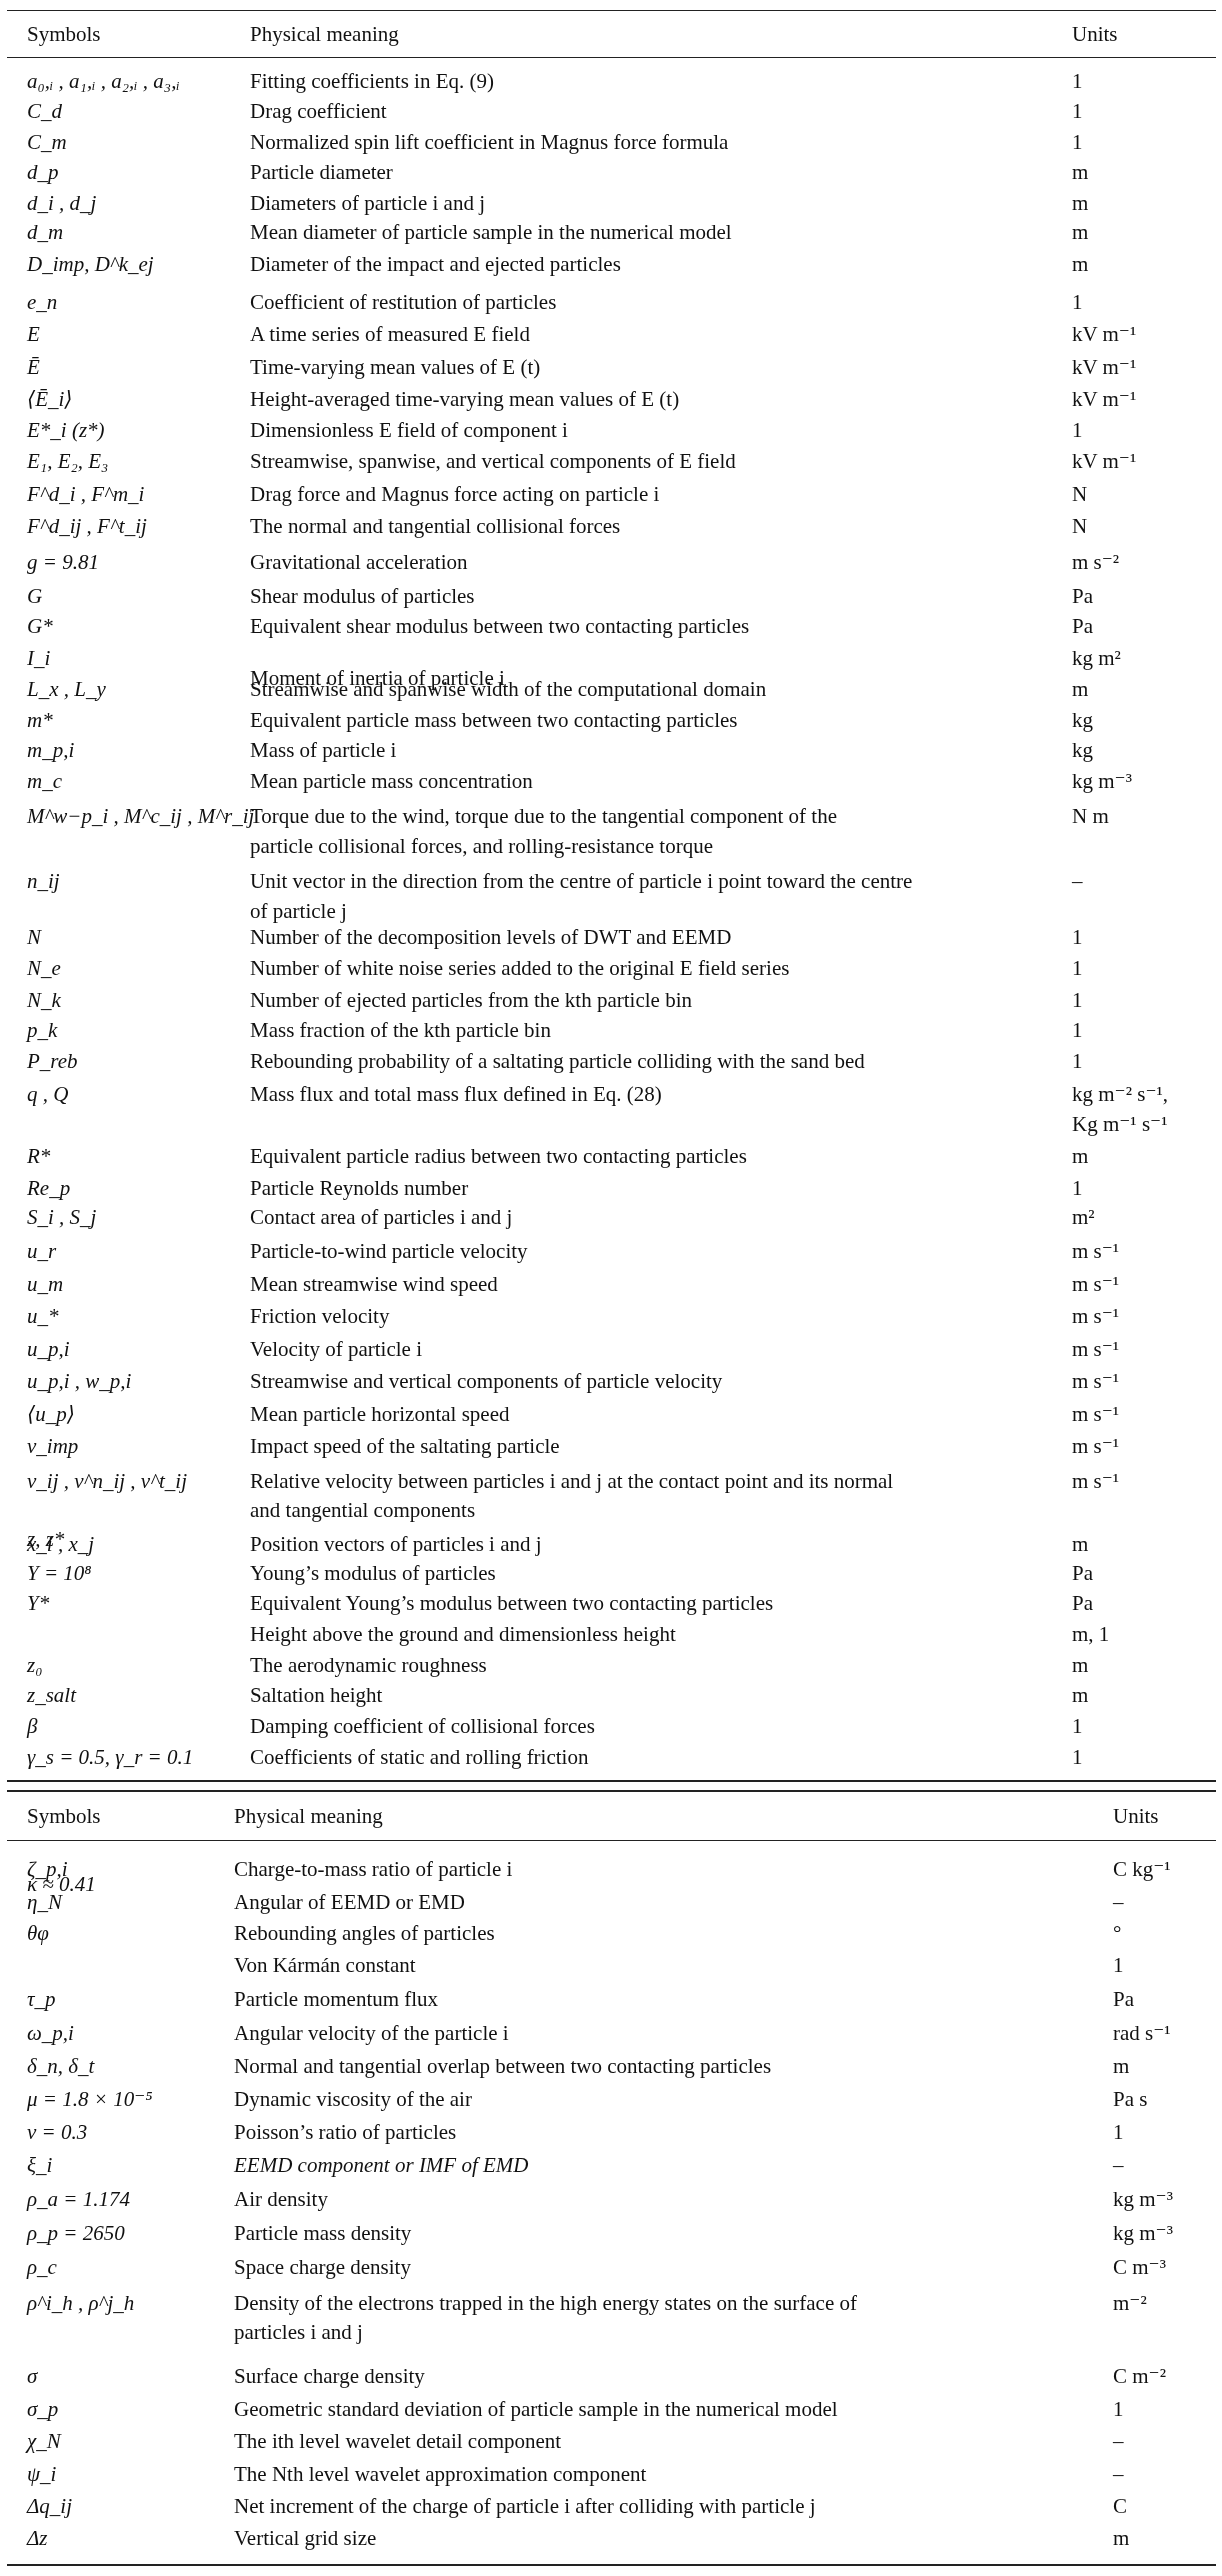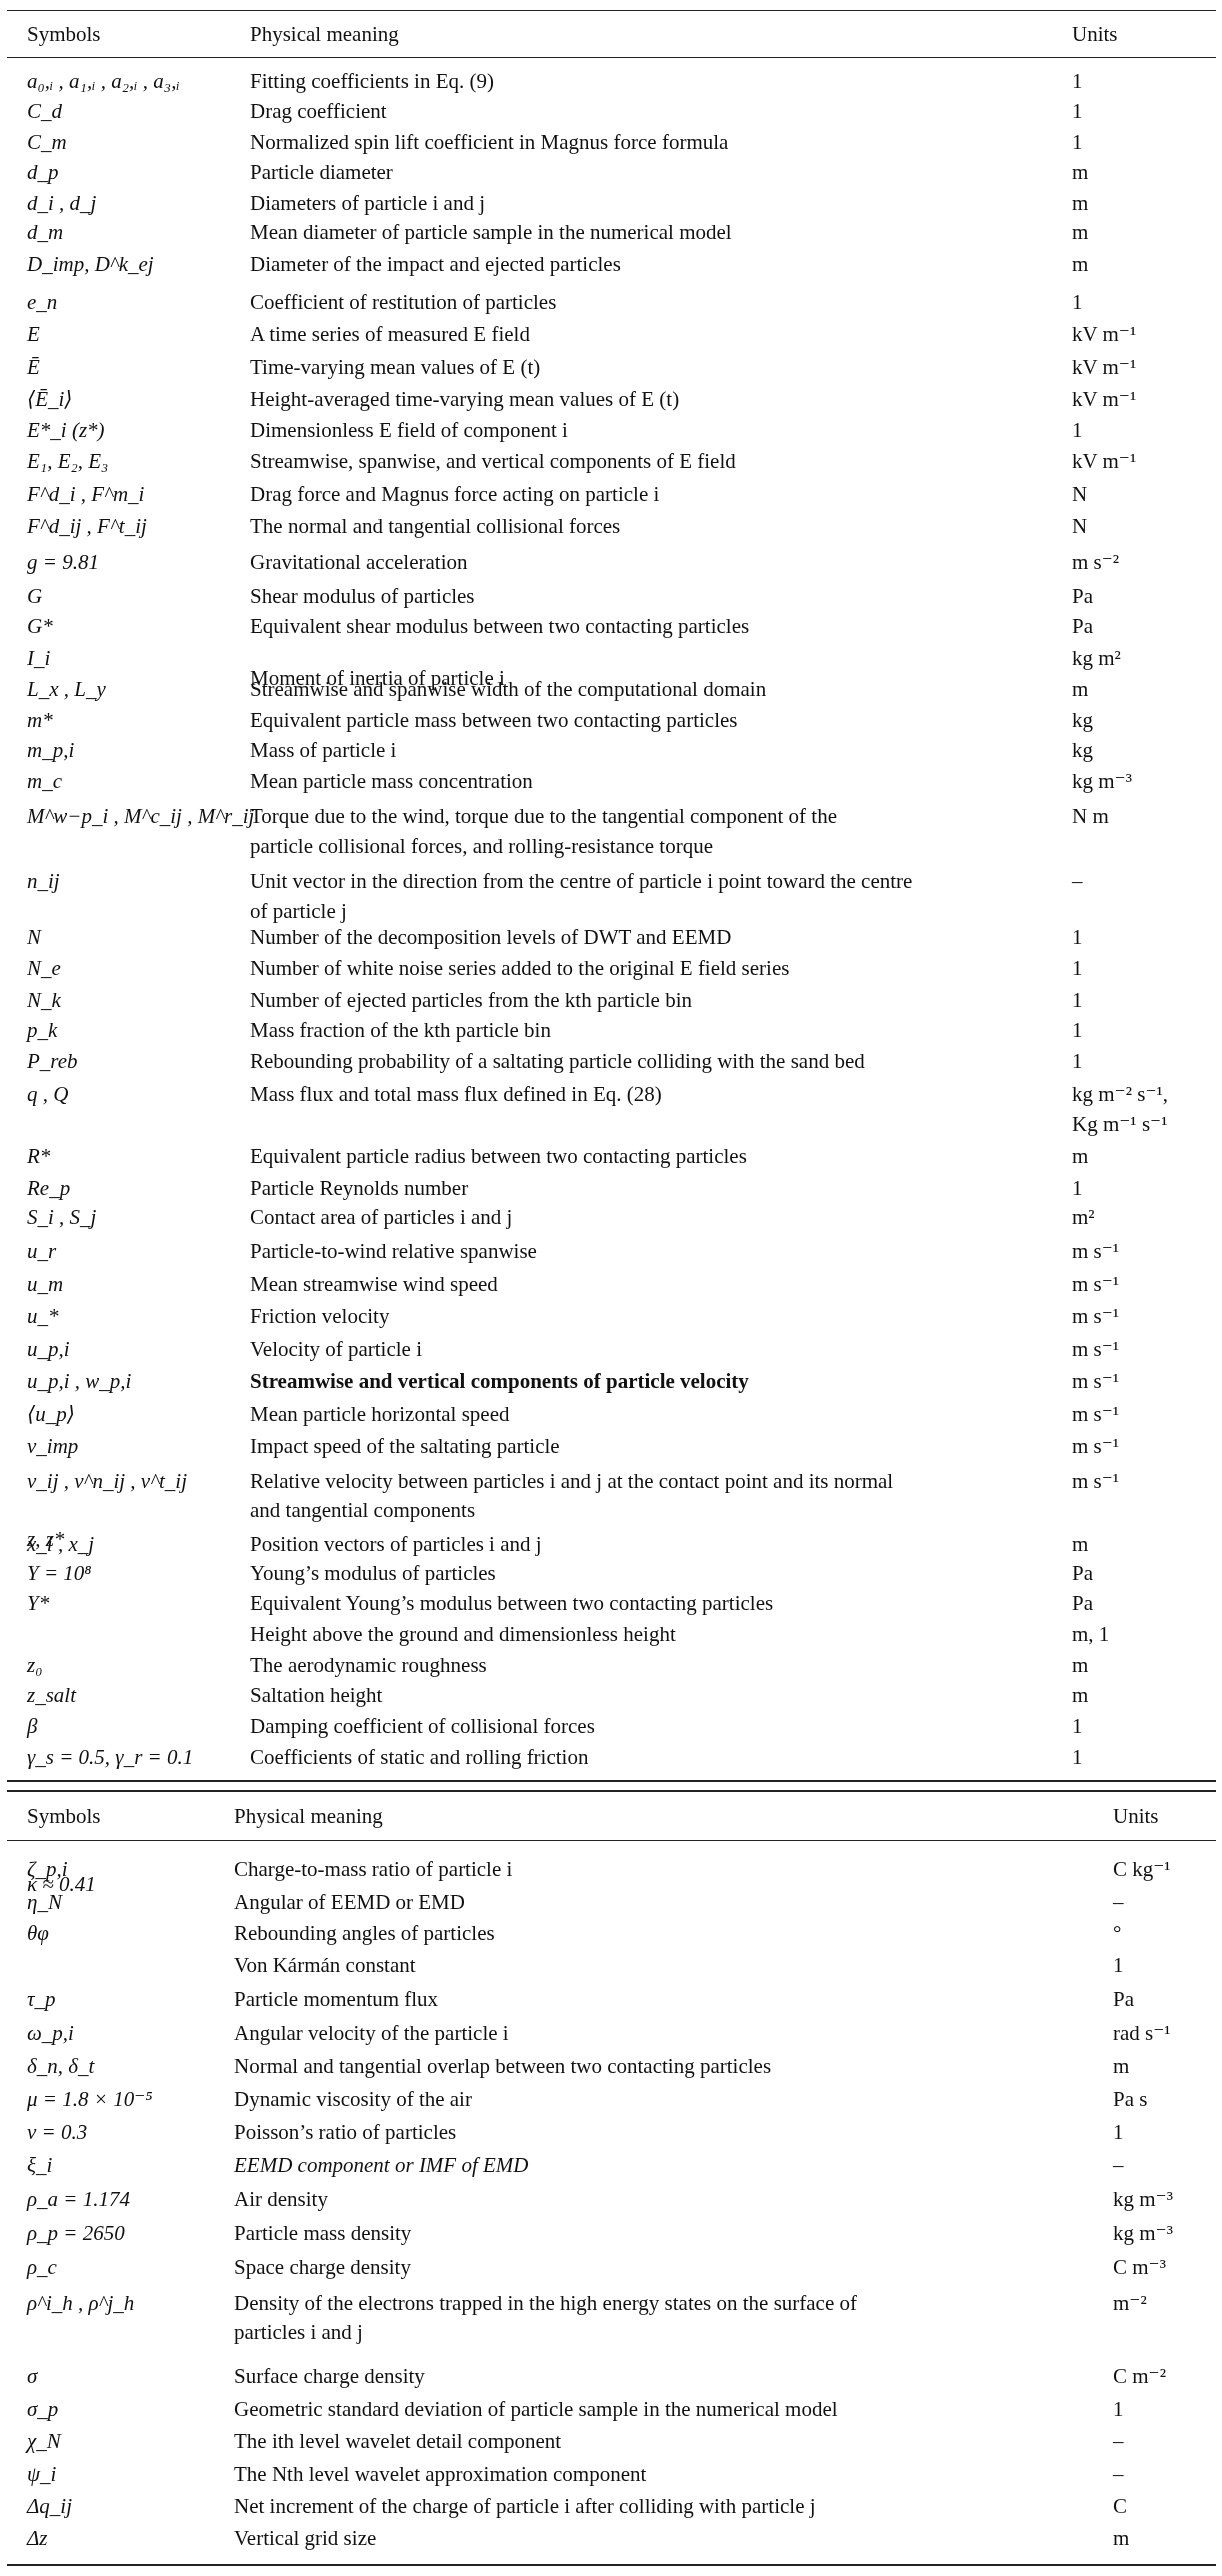--- a/index.html
+++ b/index.html
@@ -194,41 +194,41 @@
         <div class="cell mean" style="top: 1188px;">Particle Reynolds number</div>
         <div class="cell units" style="top: 1188px;">1</div>
       </div>
       <div>
         <div class="cell sym" style="top: 1217px;">S_i , S_j</div>
         <div class="cell mean" style="top: 1217px;">Contact area of particles i and j</div>
         <div class="cell units" style="top: 1217px;">m²</div>
       </div>
       <div>
         <div class="cell sym" style="top: 1251px;">u_r</div>
-        <div class="cell mean" style="top: 1251px;">Particle-to-wind relative spanwise</div>
+        <div class="cell mean" style="top: 1251px;">Particle-to-wind particle velocity</div>
         <div class="cell units" style="top: 1251px;">m s⁻¹</div>
       </div>
       <div>
         <div class="cell sym" style="top: 1284px;">u_m</div>
         <div class="cell mean" style="top: 1284px;">Mean streamwise wind speed</div>
         <div class="cell units" style="top: 1284px;">m s⁻¹</div>
       </div>
       <div>
         <div class="cell sym" style="top: 1316px;">u_*</div>
         <div class="cell mean" style="top: 1316px;">Friction velocity</div>
         <div class="cell units" style="top: 1316px;">m s⁻¹</div>
       </div>
       <div>
         <div class="cell sym" style="top: 1349px;">u_p,i</div>
         <div class="cell mean" style="top: 1349px;">Velocity of particle i</div>
         <div class="cell units" style="top: 1349px;">m s⁻¹</div>
       </div>
       <div>
         <div class="cell sym" style="top: 1381px;">u_p,i , w_p,i</div>
-        <div class="cell mean" style="top: 1381px; font-weight: bold;">Streamwise and vertical components of particle velocity</div>
+        <div class="cell mean" style="top: 1381px;">Streamwise and vertical components of particle velocity</div>
         <div class="cell units" style="top: 1381px;">m s⁻¹</div>
       </div>
       <div>
         <div class="cell sym" style="top: 1414px;">⟨u_p⟩</div>
         <div class="cell mean" style="top: 1414px;">Mean particle horizontal speed</div>
         <div class="cell units" style="top: 1414px;">m s⁻¹</div>
       </div>
       <div>
         <div class="cell sym" style="top: 1446px;">v_imp</div>
         <div class="cell mean" style="top: 1446px;">Impact speed of the saltating particle</div>

